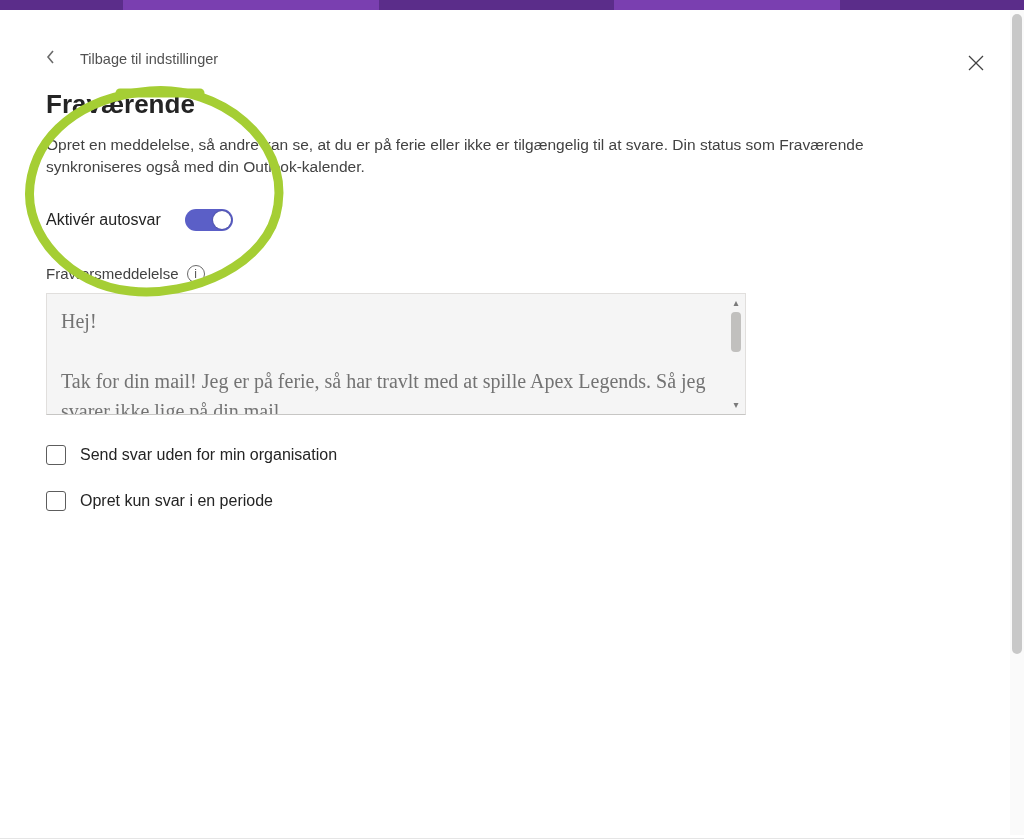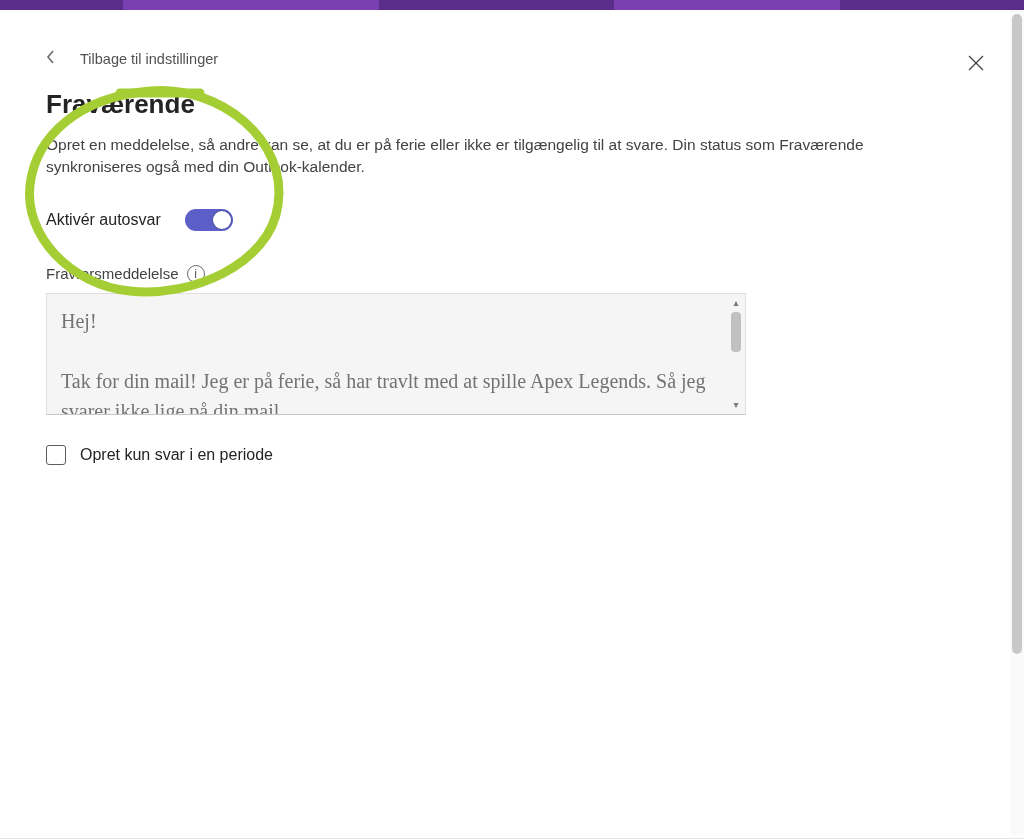--- a/index.html
+++ b/index.html
@@ -292,20 +292,24 @@
       <div class="ta-scrollbar">
         <div class="track-btn">▴</div>
         <div class="thumb"></div>
         <div class="track-btn down">▾</div>
       </div>
     </div>
 
     <div class="options">
       <label class="checkbox-row">
         <span class="checkbox-box"></span>
+        <span class="checkbox-label">Send svar uden for min organisation</span>
+      </label>
+      <label class="checkbox-row">
+        <span class="checkbox-box"></span>
         <span class="checkbox-label">Opret kun svar i en periode</span>
       </label>
     </div>
 
     <div class="annotation">
       <svg viewBox="0 0 265 215" fill="none">
         <path d="M130 6
                  C 200 0, 268 55, 258 120
                  C 250 180, 170 213, 110 206
                  C 50 200, 4 150, 10 100

